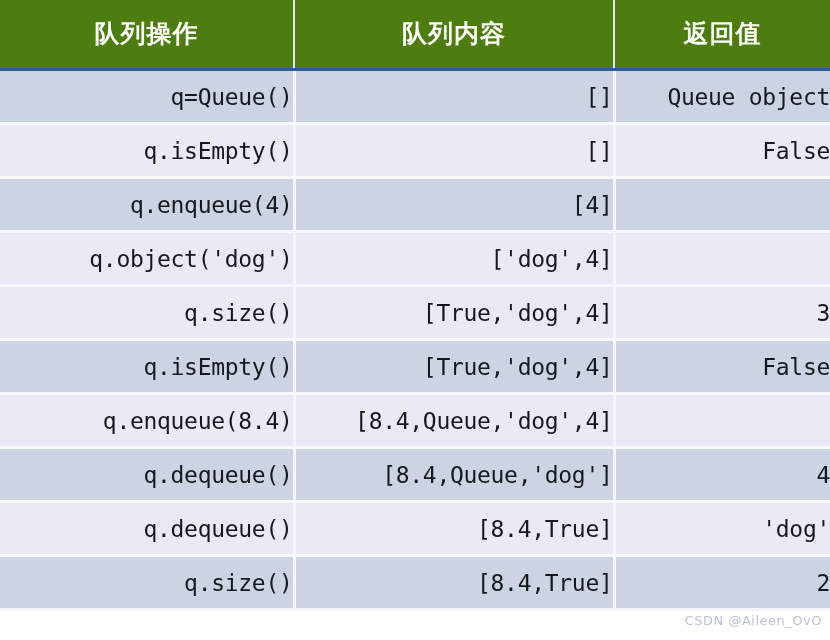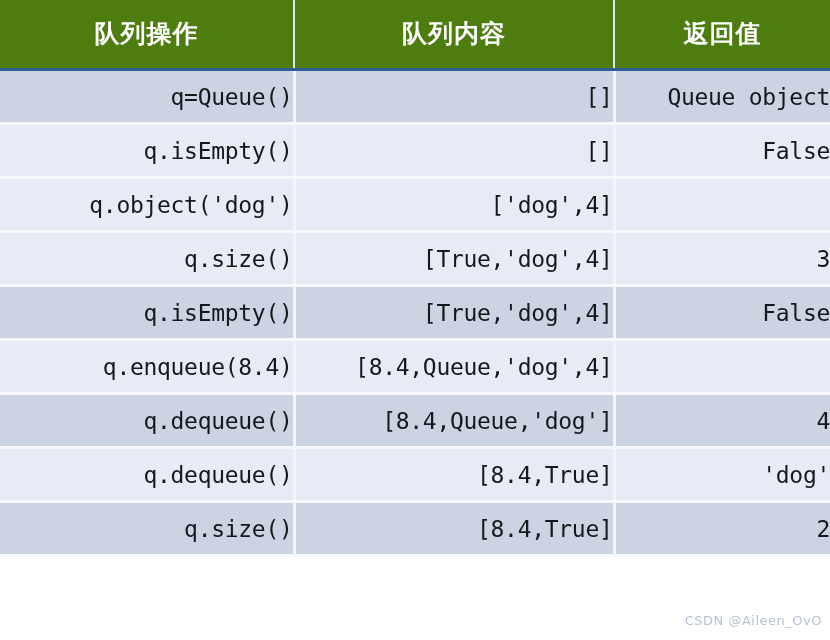--- a/index.html
+++ b/index.html
@@ -118,20 +118,25 @@
         <tr class="row-dark">
           <td>q=Queue()</td>
           <td>[]</td>
           <td>Queue object</td>
         </tr>
         <tr class="row-light">
           <td>q.isEmpty()</td>
           <td>[]</td>
           <td>False</td>
         </tr>
+        <tr class="row-dark">
+          <td>q.enqueue(4)</td>
+          <td>[4]</td>
+          <td></td>
+        </tr>
         <tr class="row-light">
           <td>q.object('dog')</td>
           <td>['dog',4]</td>
           <td></td>
         </tr>
         <tr class="row-light">
           <td>q.size()</td>
           <td>[True,'dog',4]</td>
           <td>3</td>
         </tr>

